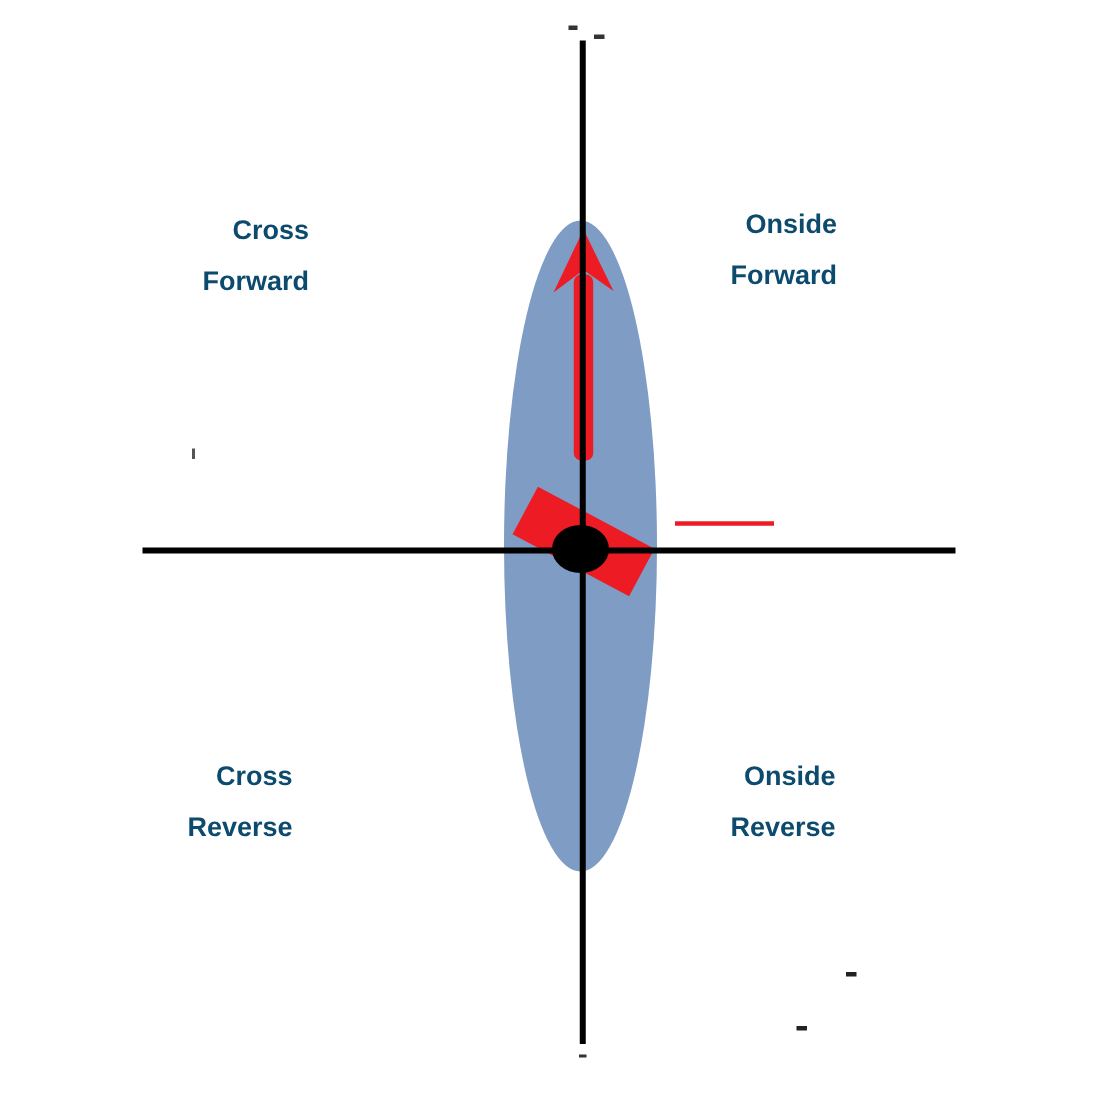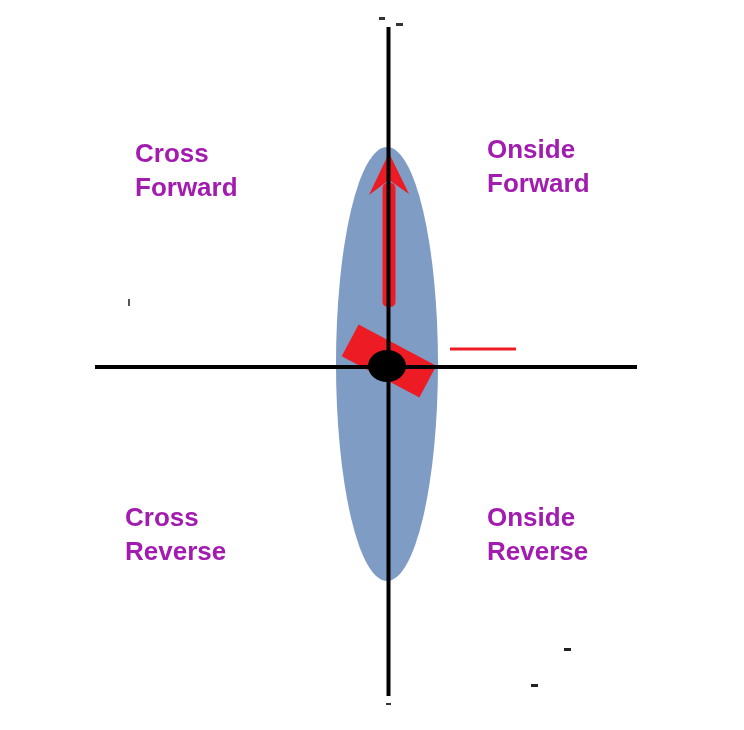--- a/index.html
+++ b/index.html
@@ -18,24 +18,25 @@
   .diagram-svg {
     position: absolute;
     left: 0;
     top: 0;
     width: 744px;
     height: 730px;
   }
   .quad-label {
     position: absolute;
     font-weight: bold;
-    font-size: 26px;
+    font-size: 18px;
     line-height: 34px;
-    color: #a21caf;
+    color: #0c4a6e;
     white-space: nowrap;
+    text-align: right;
   }
   .quad-label div { min-height: 34px; }
   .label-top-left     { left: 135px; top: 136px; }
   .label-top-right    { left: 487px; top: 132px; }
   .label-bottom-left  { left: 125px; top: 500px; }
   .label-bottom-right { left: 487px; top: 500px; }
 </style>
 </head>
 <body>
 

